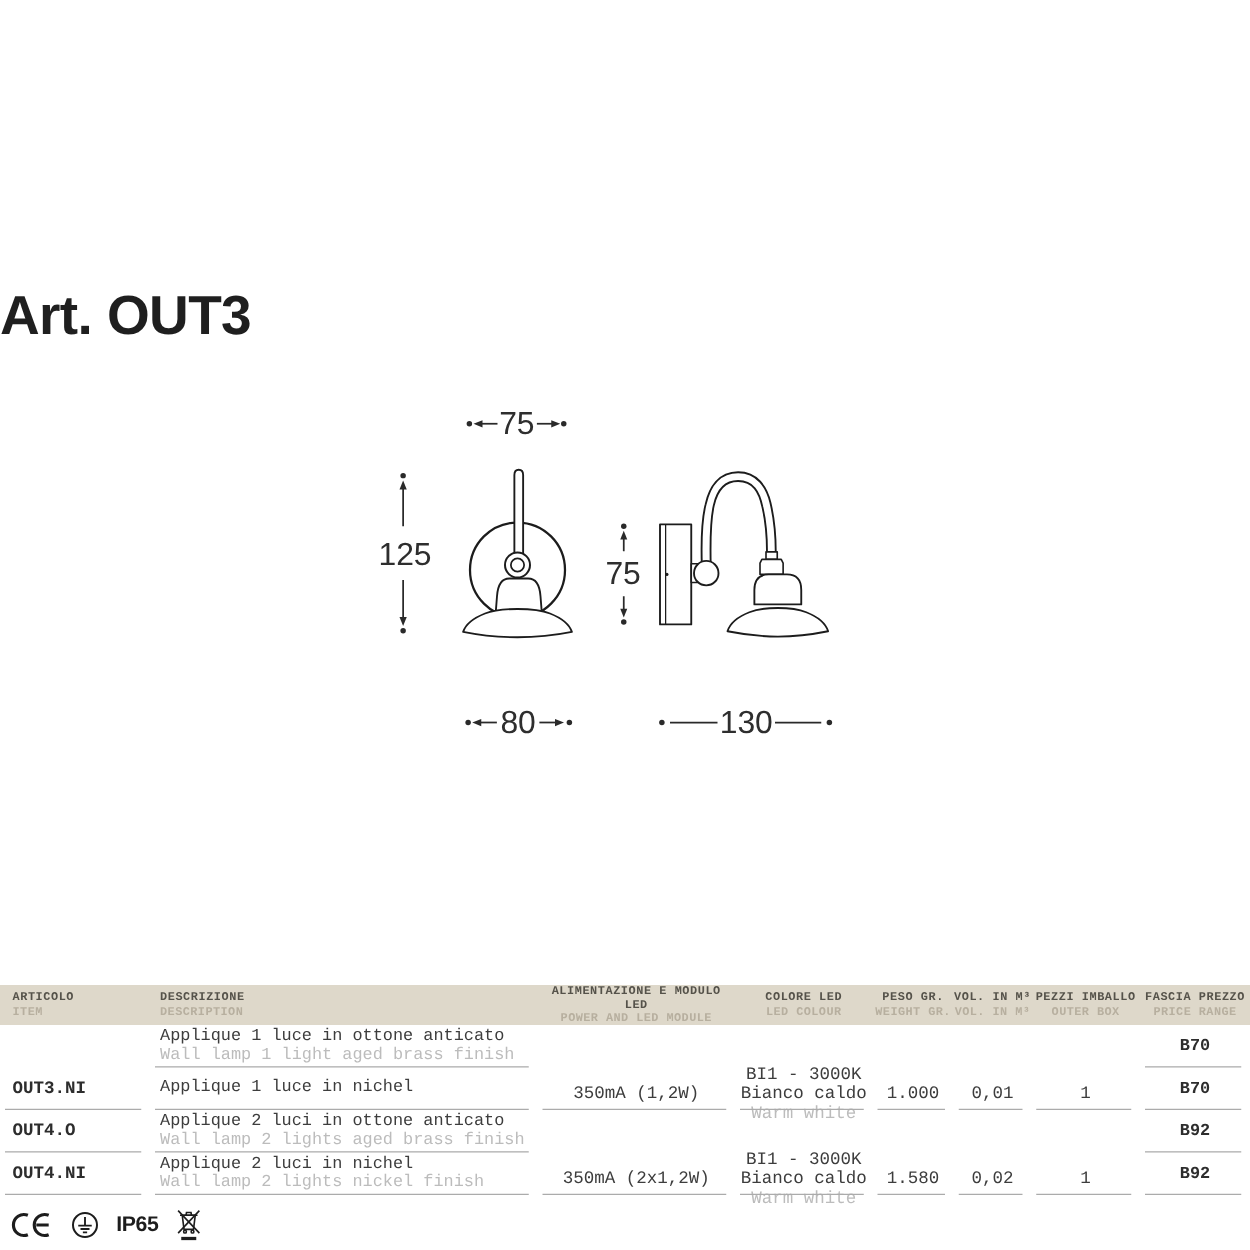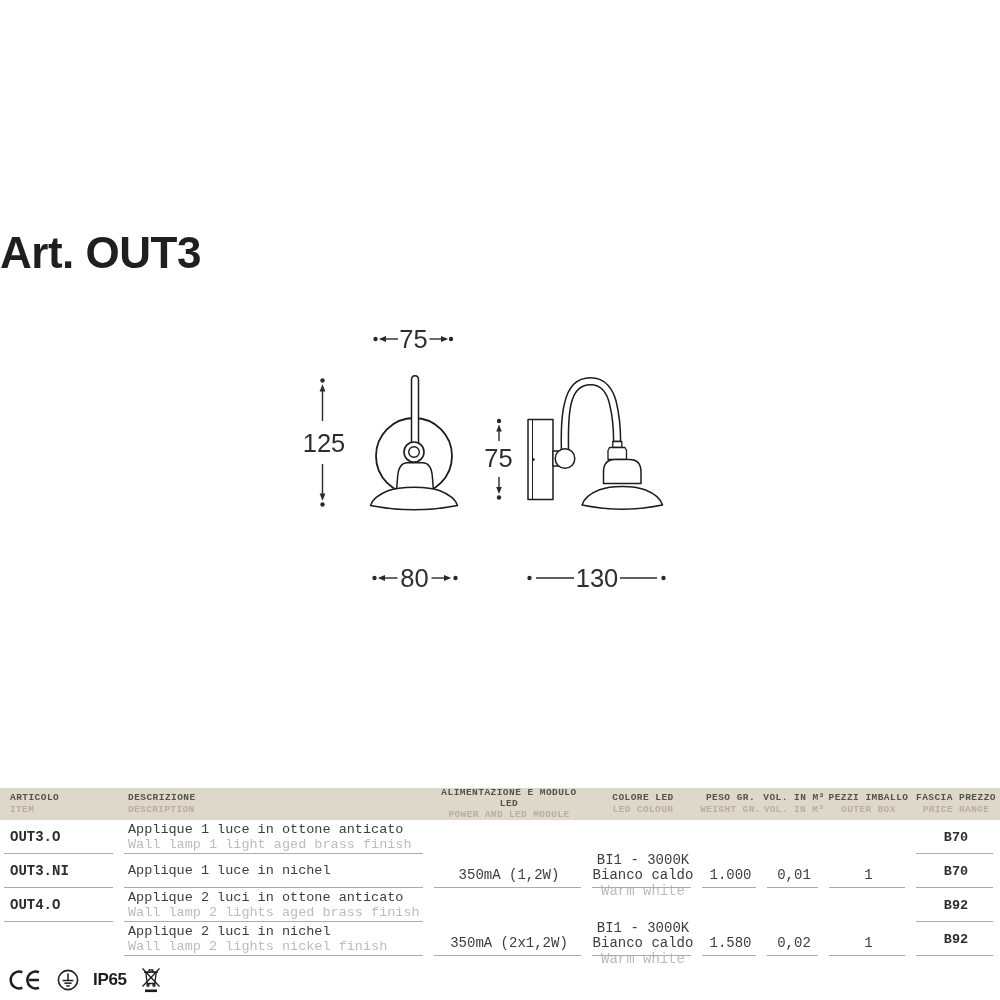--- a/index.html
+++ b/index.html
@@ -152,23 +152,23 @@
       <span class="sub">OUTER BOX</span>
     </div>
     <div class="th center">
       <span class="main">FASCIA PREZZO</span>
       <span class="sub">PRICE RANGE</span>
     </div>
   </div>
 
   <div class="tbody">
 
-    <div class="cell rule code r1">OUT3.O</div>
     <div class="cell rule code r2">OUT3.NI</div>
     <div class="cell rule code r3">OUT4.O</div>
+    <div class="cell rule code r4">OUT4.NI</div>
 
     <div class="cell rule desc r1">
       <span class="it">Applique 1 luce in ottone anticato</span>
       <span class="en">Wall lamp 1 light aged brass finish</span>
     </div>
     <div class="cell rule desc r2">
       <span class="it">Applique 1 luce in nichel</span>
     </div>
     <div class="cell rule desc r3">
       <span class="it">Applique 2 luci in ottone anticato</span>

